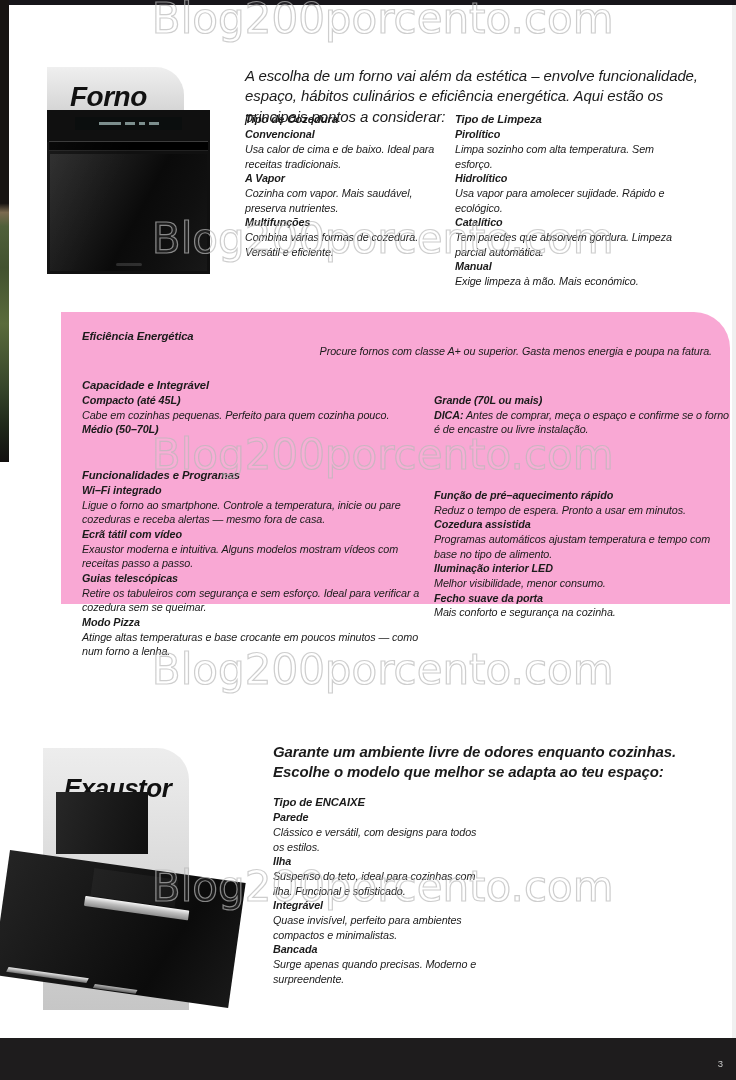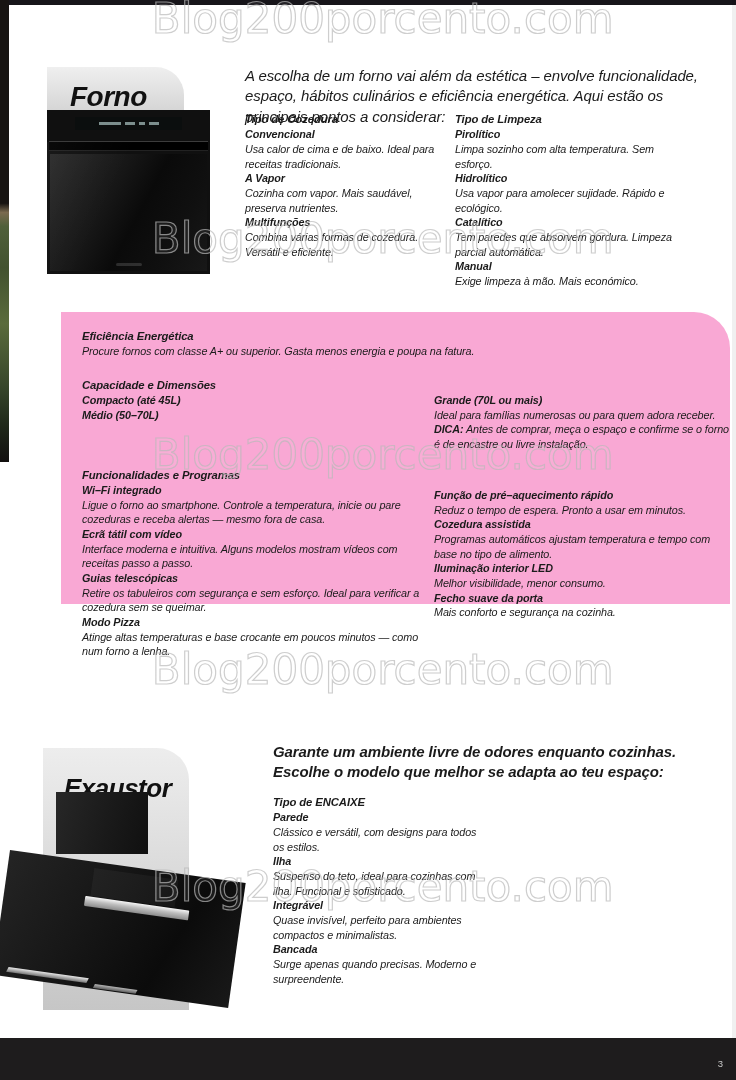--- a/index.html
+++ b/index.html
@@ -123,39 +123,39 @@
     <p class="term">Convencional</p>
     <p class="desc">Usa calor de cima e de baixo. Ideal para receitas tradicionais.</p>
     <p class="term">A Vapor</p>
     <p class="desc">Cozinha com vapor. Mais saudável, preserva nutrientes.</p>
     <p class="term">Multifunções</p>
     <p class="desc">Combina várias formas de cozedura. Versátil e eficiente.</p>
   </div>
 
   <div class="gray-panel">
     <div class="txt pos colhead" style="left:21px;top:17px;">Eficiência Energética</div>
-    <div class="txt pos" style="left:21px;top:32px;width:630px;">Procure fornos com classe A+ ou superior. Gasta menos energia e poupa na fatura.</div>
-
-    <div class="txt pos colhead" style="left:21px;top:66px;">Capacidade e Dimensões</div>
+    <div class="txt pos" style="left:21px;top:32px;width:630px;text-align:right;">Procure fornos com classe A+ ou superior. Gasta menos energia e poupa na fatura.</div>
+
+    <div class="txt pos colhead" style="left:21px;top:66px;">Capacidade e Integrável</div>
     <div class="txt pos" style="left:21px;top:81px;width:352px;">
       <p class="term">Compacto (até 45L)</p>
+      <p class="desc">Cabe em cozinhas pequenas. Perfeito para quem cozinha pouco.</p>
       <p class="term">Médio (50–70L)</p>
     </div>
     <div class="txt pos" style="left:373px;top:81px;width:300px;">
       <p class="term">Grande (70L ou mais)</p>
-      <p class="desc">Ideal para famílias numerosas ou para quem adora receber.</p>
       <p class="desc"><b>DICA:</b><span> Antes de comprar, meça o espaço e confirme se o forno é de encastre ou livre instalação.</span></p>
     </div>
 
     <div class="txt pos colhead" style="left:21px;top:156px;">Funcionalidades e Programas</div>
     <div class="txt pos" style="left:21px;top:171px;width:340px;">
       <p class="term">Wi–Fi integrado</p>
       <p class="desc">Ligue o forno ao smartphone. Controle a temperatura, inicie ou pare cozeduras e receba alertas — mesmo fora de casa.</p>
       <p class="term">Ecrã tátil com vídeo</p>
-      <p class="desc">Interface moderna e intuitiva. Alguns modelos mostram vídeos com receitas passo a passo.</p>
+      <p class="desc">Exaustor moderna e intuitiva. Alguns modelos mostram vídeos com receitas passo a passo.</p>
       <p class="term">Guias telescópicas</p>
       <p class="desc">Retire os tabuleiros com segurança e sem esforço. Ideal para verificar a cozedura sem se queimar.</p>
       <p class="term">Modo Pizza</p>
       <p class="desc">Atinge altas temperaturas e base crocante em poucos minutos — como num forno a lenha.</p>
     </div>
     <div class="txt pos" style="left:373px;top:176px;width:300px;">
       <p class="term">Função de pré–aquecimento rápido</p>
       <p class="desc">Reduz o tempo de espera. Pronto a usar em minutos.</p>
       <p class="term">Cozedura assistida</p>
       <p class="desc">Programas automáticos ajustam temperatura e tempo com base no tipo de alimento.</p>

